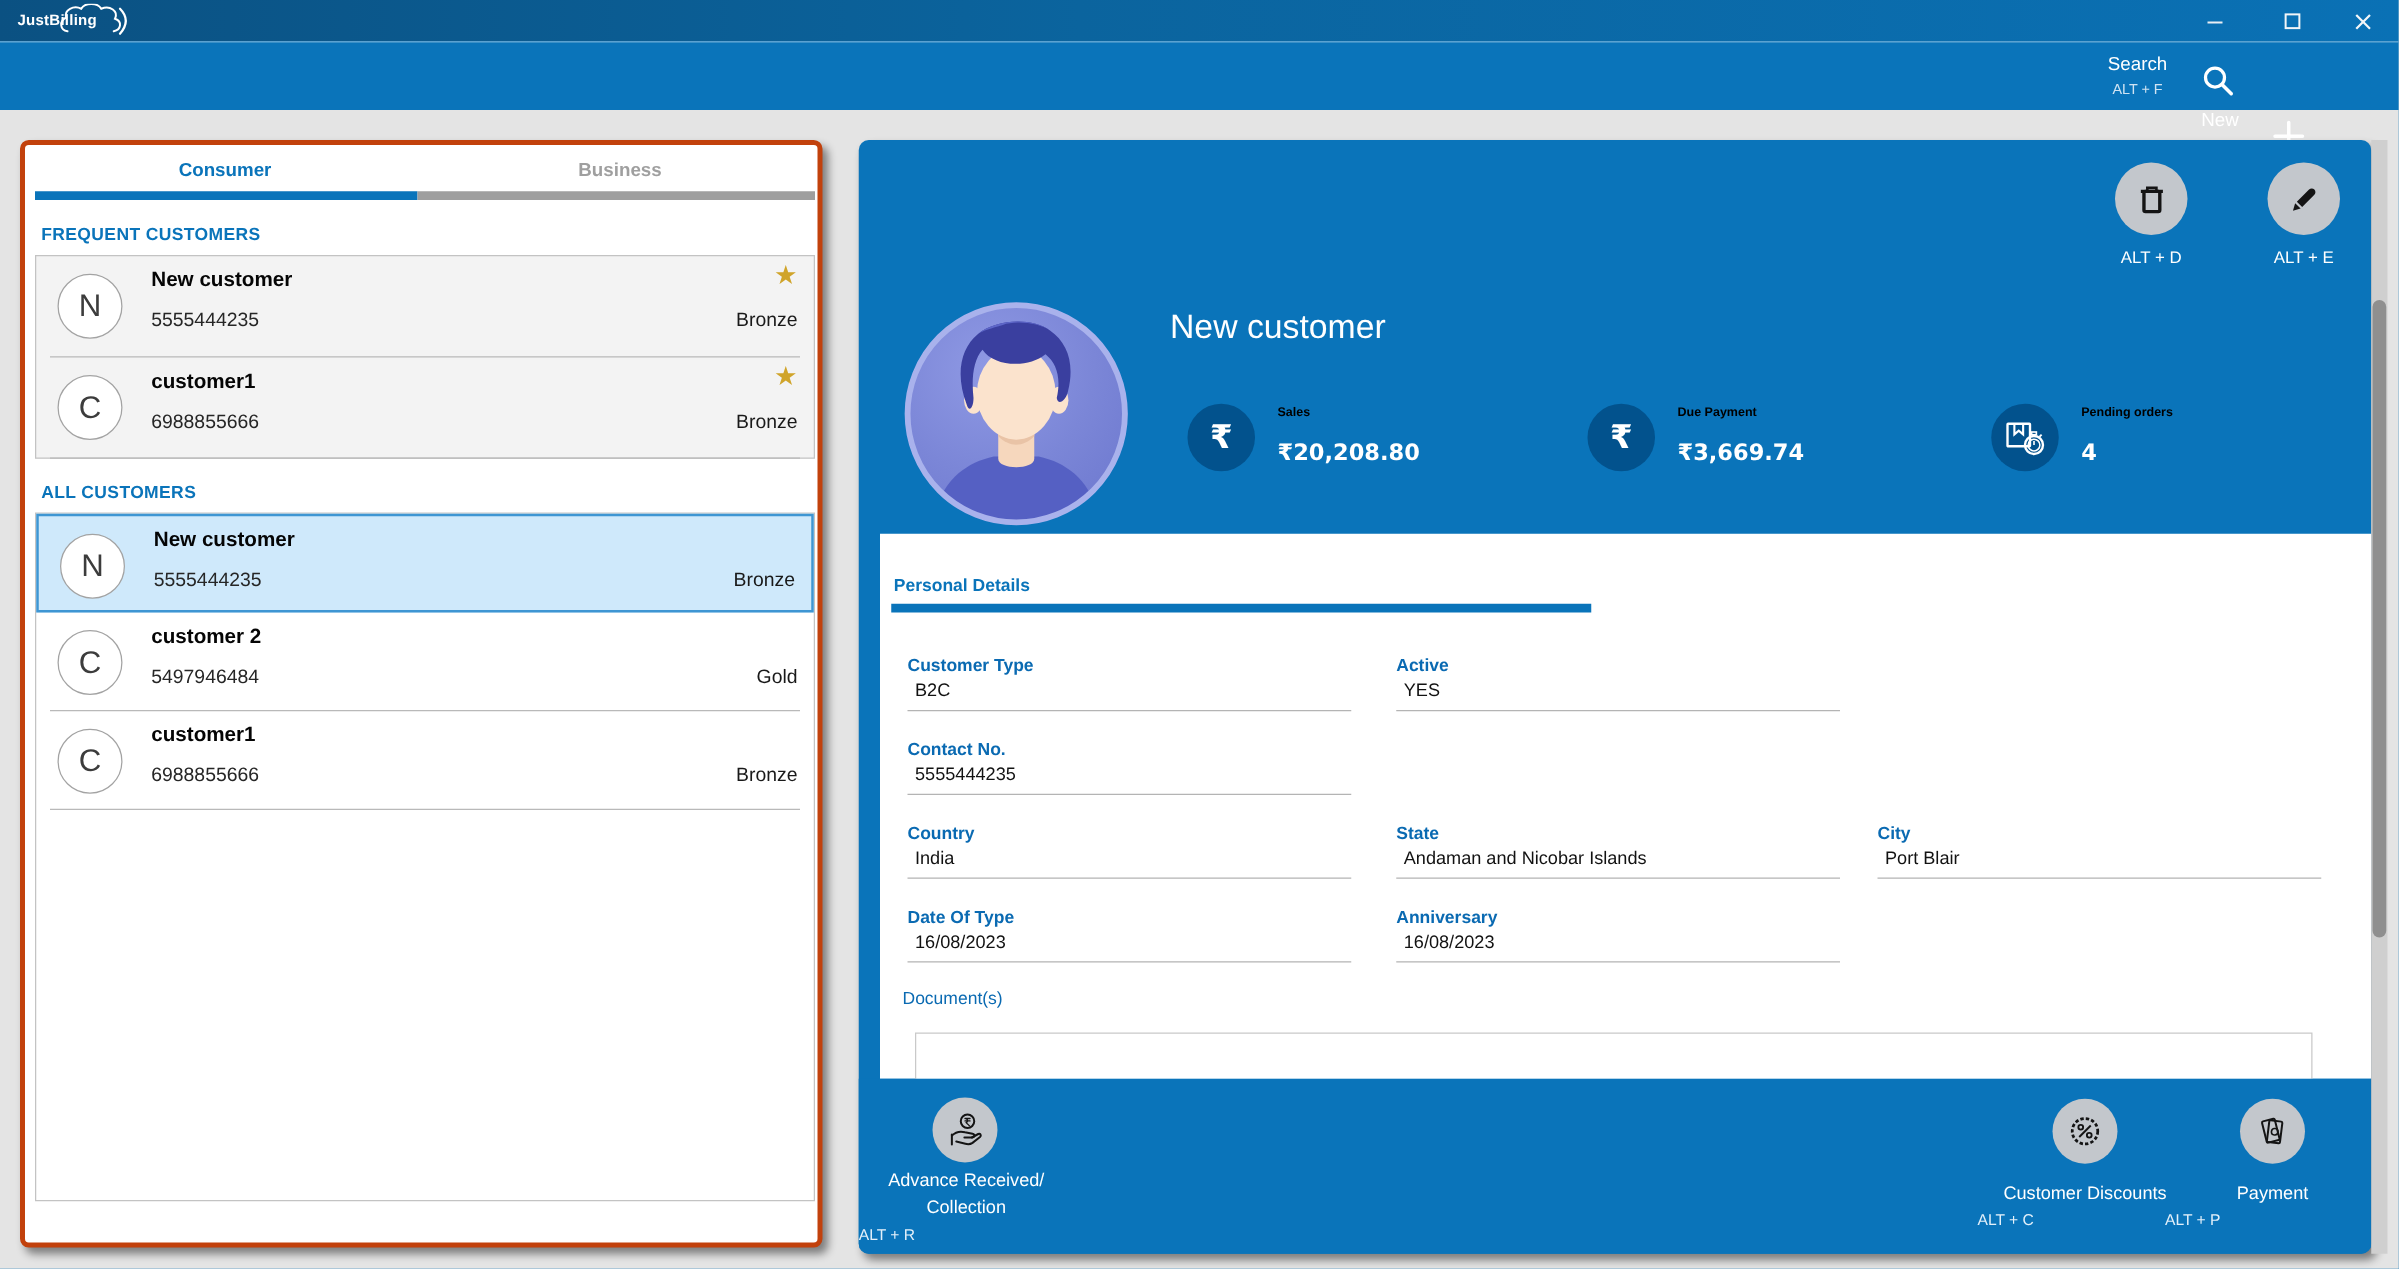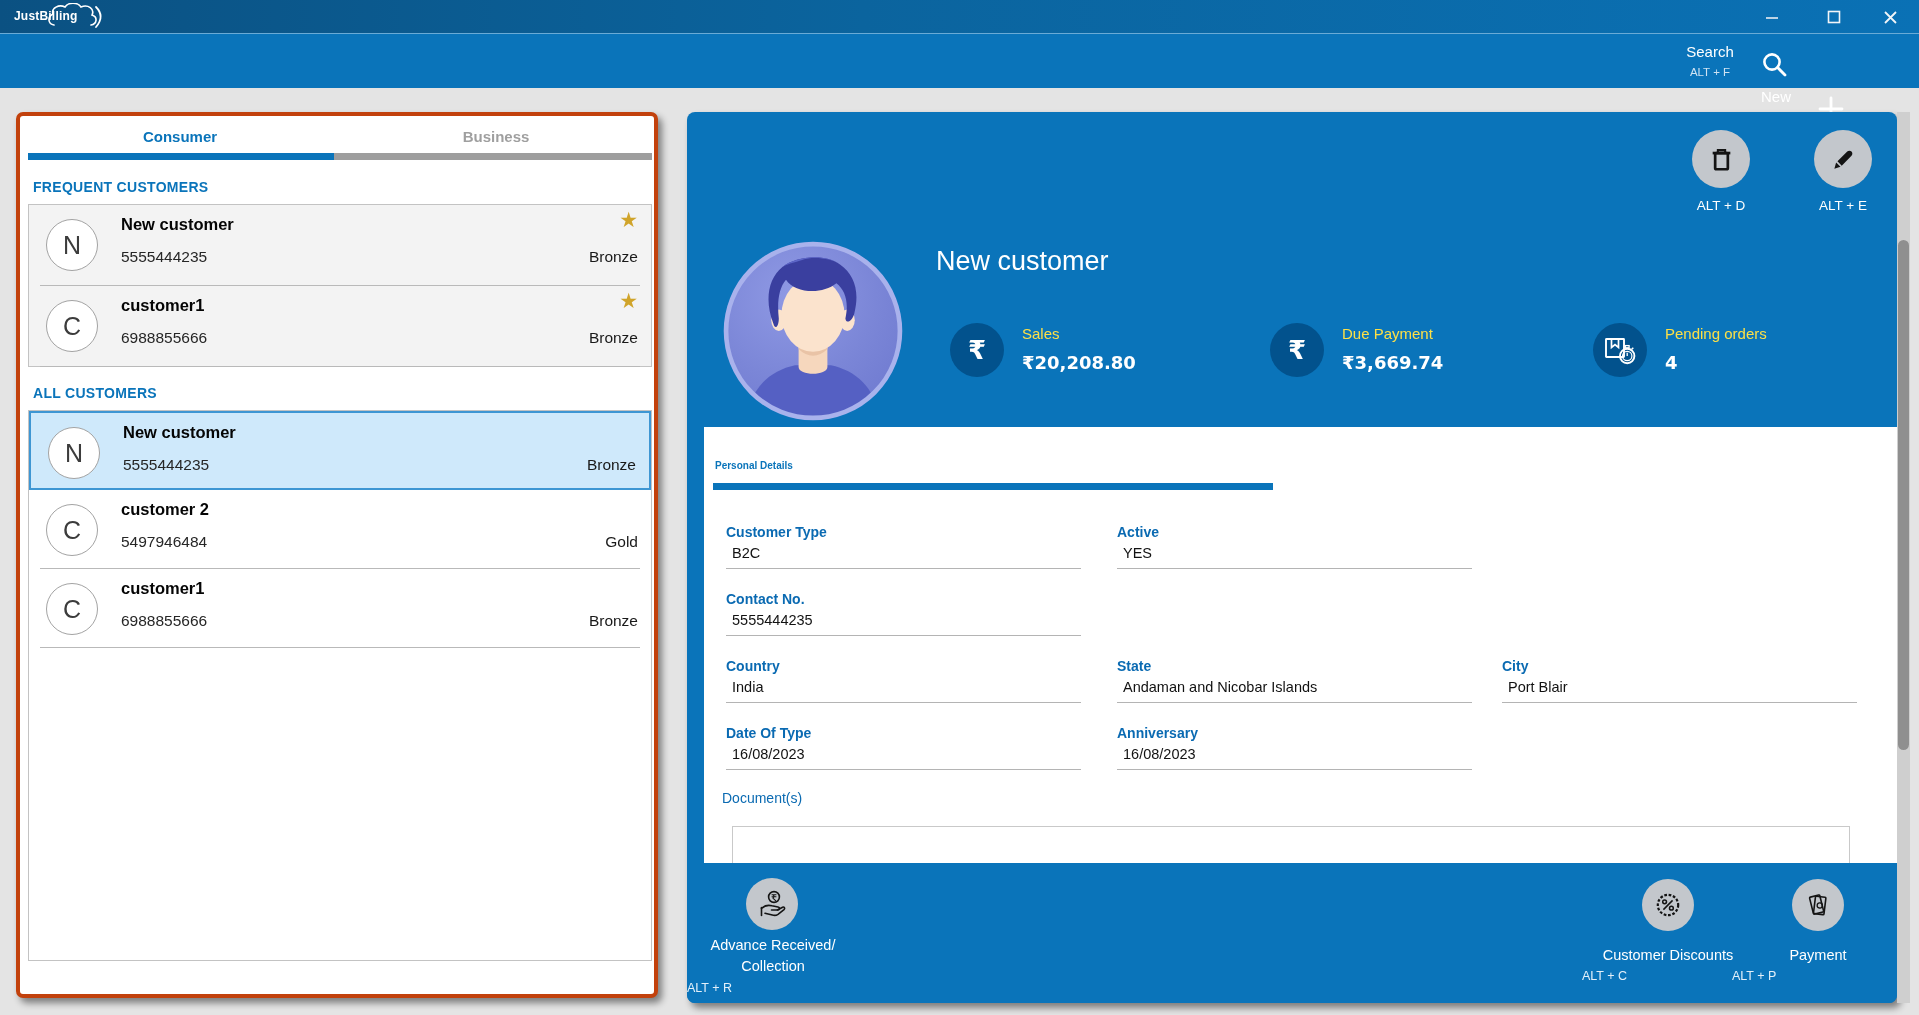--- a/index.html
+++ b/index.html
@@ -63,25 +63,25 @@
     display:flex; align-items:center; justify-content:center; cursor:pointer; }
   .btn-delete { left:1005px; top:18px; }
   .btn-edit { left:1127px; top:18px; }
   .circle-btn-label { position:absolute; top:86px; width:110px; text-align:center; color:#fff; font-size:13.5px; }
   .lbl-delete { left:979px; } .lbl-edit { left:1101px; }
   .detail-avatar { position:absolute; left:36px; top:129px; width:180px; height:180px; border-radius:50%; }
   .detail-name { position:absolute; left:249px; top:134px; font-size:27px; color:#fff; font-weight:normal; }
   .stat-icon { position:absolute; top:211px; width:54px; height:54px; border-radius:50%; background:#02528d;
     display:flex; align-items:center; justify-content:center; }
   .stat-rupee { color:#fff; font-size:26px; font-weight:bold; font-family:"DejaVu Sans",sans-serif; }
-  .stat-label { position:absolute; top:213px; font-size:15px; color:#fde047; }
+  .stat-label { position:absolute; top:213px; font-size:10px; color:#000000;font-weight:bold; }
   .stat-value { position:absolute; top:240px; font-size:18px; font-weight:bold; color:#fff; font-family:"DejaVu Sans","Liberation Sans",sans-serif; }
 
   .detail-card { position:absolute; left:17px; top:315px; width:1193px; height:436px; background:#fff; overflow:hidden; }
-  .pd-tab { position:absolute; left:11px; top:33px; font-size:10px; font-weight:bold; color:#0a74ba; cursor:pointer; }
+  .pd-tab { position:absolute; left:11px; top:33px; font-size:14px; font-weight:bold; color:#0a74ba; cursor:pointer; }
   .pd-underline { position:absolute; left:9px; top:56px; width:560px; height:7px; background:#0a74ba; }
   .field-cell { position:absolute; width:355px; height:45px; border-bottom:1px solid #b4b4b4; }
   .field-label { position:absolute; left:0; top:0; font-size:14px; font-weight:bold; color:#0a6ab2; }
   .field-value { position:absolute; left:6px; top:21px; font-size:14.5px; font-weight:normal; color:#121212; }
   .docs-label { position:absolute; left:18px; top:363px; font-size:14px; color:#0a6ab2; }
   .docs-box { position:absolute; left:28px; top:399px; width:1118px; height:60px; border:1px solid #c9c9c9; background:#fff; }
 
   .bottombar { position:absolute; left:0; top:751px; width:1210px; height:140px; background:#0a74ba; border-radius:0 0 8px 8px; }
   .foot-circle { position:absolute; width:52px; height:52px; border-radius:50%; background:#c3c7cc;
     display:flex; align-items:center; justify-content:center; cursor:pointer; }

